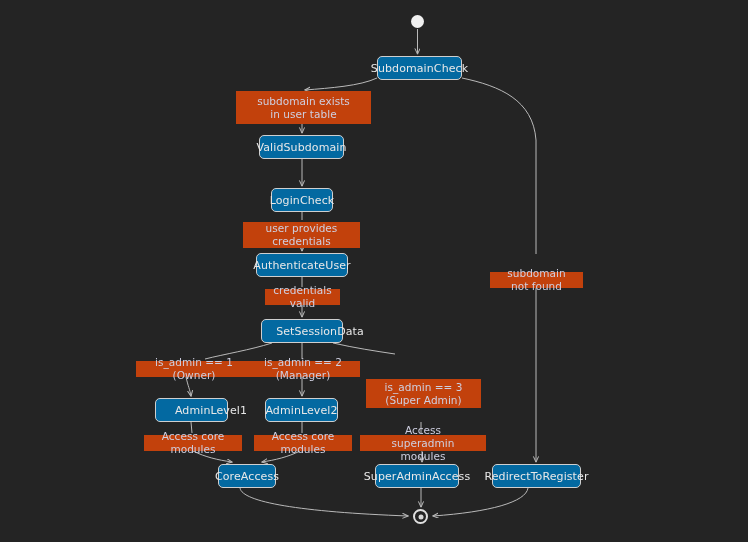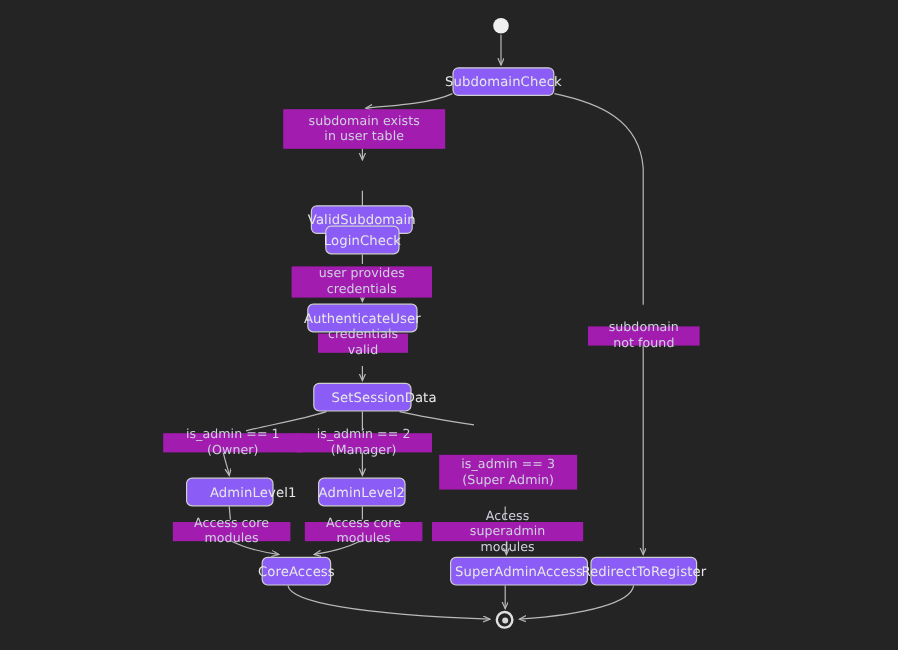--- a/index.html
+++ b/index.html
@@ -22,36 +22,36 @@
   #edges {
     position: absolute;
     left: 0;
     top: 0;
     width: 748px;
     height: 542px;
   }
   .node {
     position: absolute;
     box-sizing: border-box;
-    background: #8b5cf6;
+    background: #0369a1;
     border: 1px solid #cfcfcf;
     border-radius: 5px;
     color: #e8e8e8;
     font-size: 11px;
     line-height: 1;
     display: flex;
     align-items: center;
     justify-content: center;
     white-space: nowrap;
     letter-spacing: 0.1px;
   }
   .edge-label {
     position: absolute;
     box-sizing: border-box;
-    background: #a21caf;
+    background: #c2410c;
     color: #cfcfe0;
     font-size: 10.5px;
     line-height: 13px;
     text-align: center;
     display: flex;
     align-items: center;
     justify-content: center;
     padding: 2px 15px;
     letter-spacing: 0.05px;
   }
@@ -134,47 +134,47 @@
       <path d="M240,488 C242,502 300,512 408,516"></path>
       <path d="M421,488 L421,507"></path>
       <path d="M528,488 C526,502 490,512 433,516"></path>
     </g>
   </svg>
 
   <div class="start-node" style="left:411px; top:15px;"></div>
 
   <div class="node" style="left:377px; top:56px; width:85px; height:24px;">SubdomainCheck</div>
 
-  <div class="node" style="left:259px; top:135px; width:85px; height:24px;margin-top:36px;">ValidSubdomain</div>
+  <div class="node" style="left:259px; top:135px; width:85px; height:24px;">ValidSubdomain</div>
 
   <div class="node" style="left:271px; top:188px; width:62px; height:24px;">LoginCheck</div>
 
   <div class="node" style="left:256px; top:253px; width:92px; height:24px;">AuthenticateUser</div>
 
   <div class="node" style="left:261px; top:319px; width:82px; height:24px;padding-left:36px;">SetSessionData</div>
 
   <div class="node" style="left:155px; top:398px; width:73px; height:24px;padding-left:39px;">AdminLevel1</div>
 
   <div class="node" style="left:265px; top:398px; width:73px; height:24px;">AdminLevel2</div>
 
   <div class="node" style="left:385px; top:380px; width:73px; height:24px;">AdminLevel3</div>
 
   <div class="node" style="left:218px; top:464px; width:58px; height:24px;">CoreAccess</div>
 
-  <div class="node" style="left:375px; top:464px; width:115px; height:24px;">SuperAdminAccess</div>
+  <div class="node" style="left:375px; top:464px; width:84px; height:24px;">SuperAdminAccess</div>
 
   <div class="node" style="left:492px; top:464px; width:89px; height:24px;">RedirectToRegister</div>
 
   <div class="end-node" style="left:413px; top:509px;"></div>
 
   <div class="edge-label" style="left:236px; top:91px; width:135px; height:33px;">subdomain exists in user table</div>
 
   <div class="edge-label" style="left:243px; top:222px; width:117px; height:26px;">user provides credentials</div>
 
-  <div class="edge-label" style="left:265px; top:278px; width:75px; height:16px;">credentials valid</div>
+  <div class="edge-label" style="left:265px; top:289px; width:75px; height:16px;">credentials valid</div>
 
   <div class="edge-label" style="left:136px; top:361px; width:116px; height:16px;">is_admin == 1 (Owner)</div>
 
   <div class="edge-label" style="left:246px; top:361px; width:114px; height:16px;">is_admin == 2 (Manager)</div>
 
   <div class="edge-label" style="left:366px; top:355px; width:115px; height:29px;margin-top:24px;">is_admin == 3 (Super Admin)</div>
 
   <div class="edge-label" style="left:144px; top:435px; width:98px; height:16px;">Access core modules</div>
 
   <div class="edge-label" style="left:254px; top:435px; width:98px; height:16px;">Access core modules</div>

